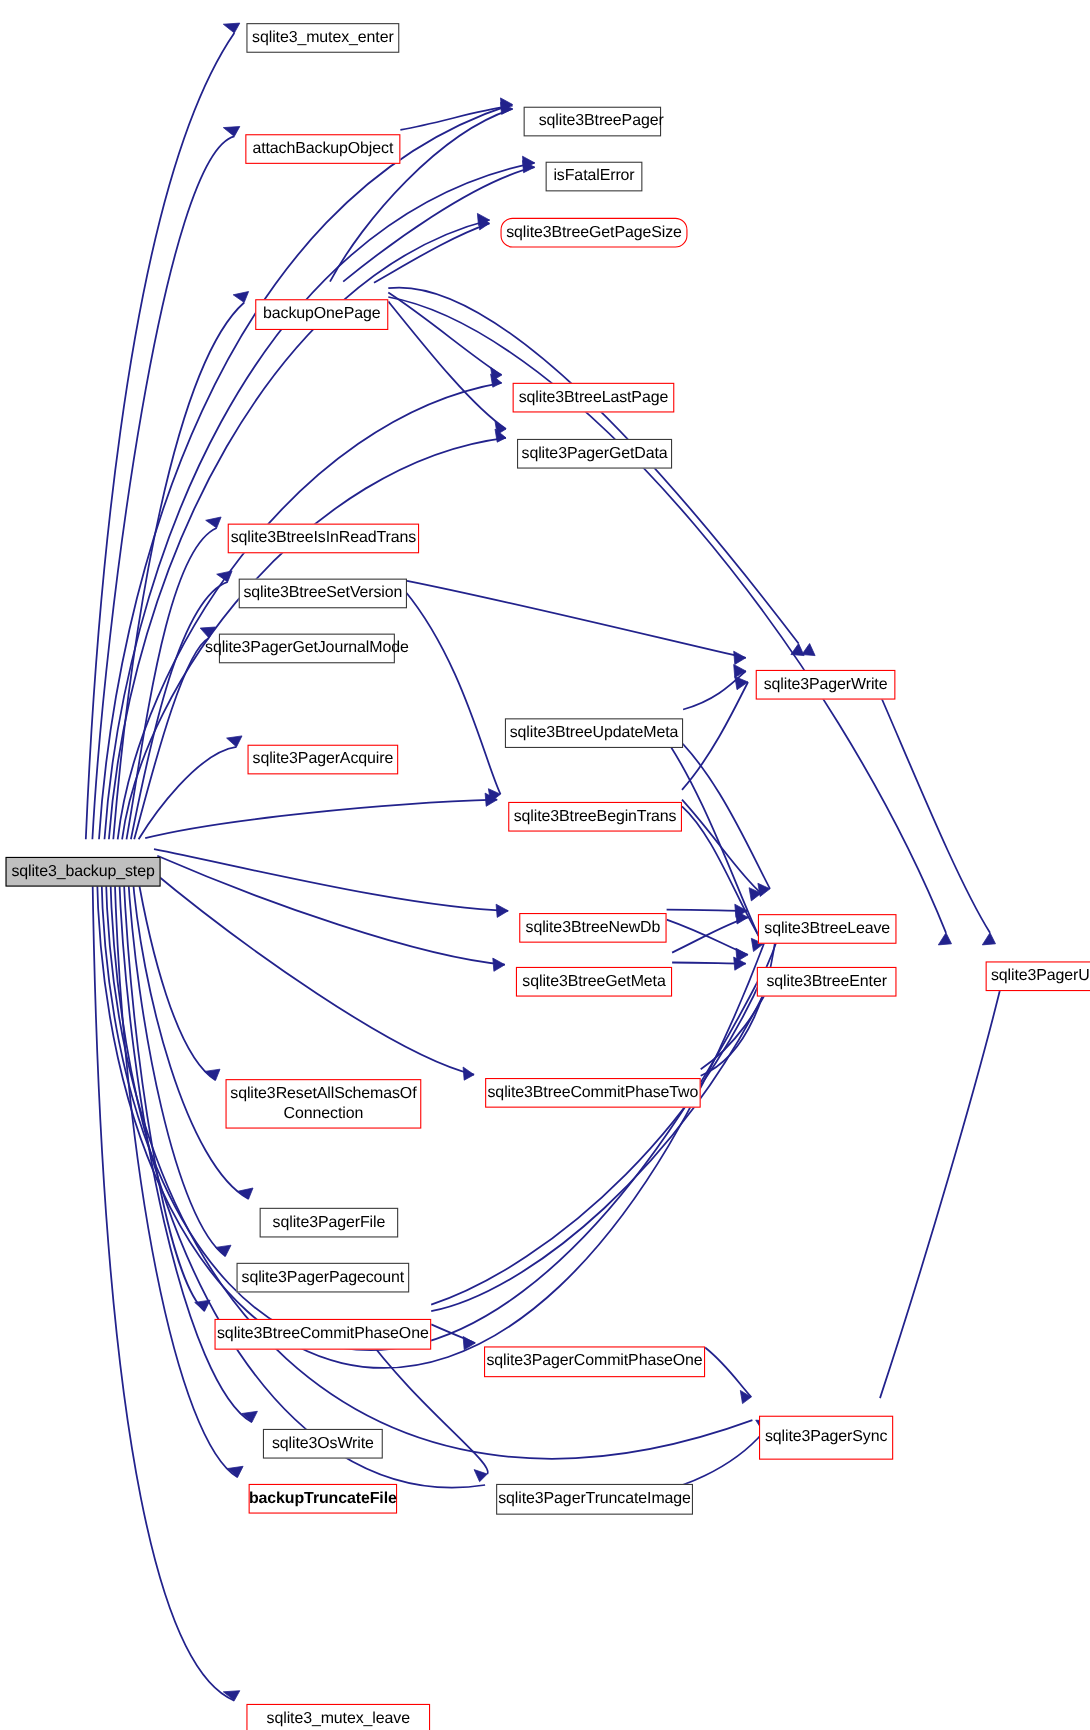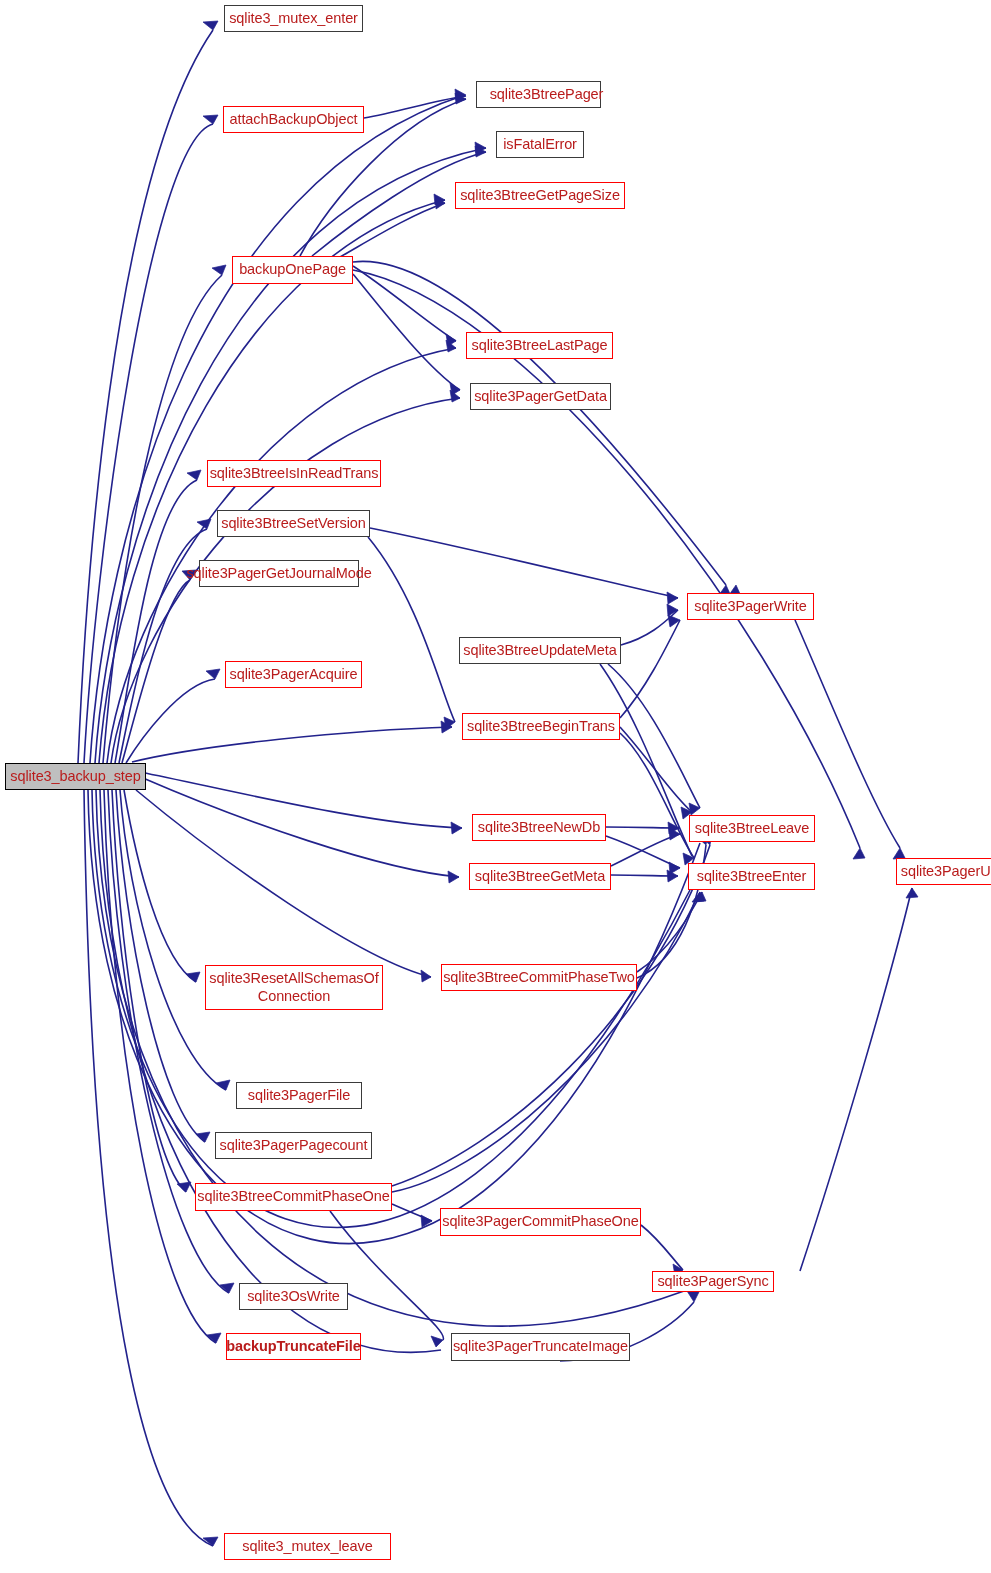--- a/index.html
+++ b/index.html
@@ -3,21 +3,21 @@
 <meta charset="utf-8">
 <style>
   html,body{margin:0;padding:0;background:#ffffff;}
   #canvas-wrap{position:relative;width:991px;height:1573px;background:#ffffff;
     font-family:"Liberation Sans","DejaVu Sans",sans-serif;overflow:hidden;}
   svg#graph{position:absolute;left:0;top:0;width:991px;height:1573px;}
   .edge{fill:none;stroke:#22228c;stroke-width:1.6;}
   .arrow{fill:#22228c;stroke:#22228c;stroke-width:0.7;}
   .nodebox{position:absolute;box-sizing:border-box;display:flex;align-items:center;
     justify-content:center;text-align:center;background:#ffffff;line-height:1.08;
-    font-size:14.5px;color:#b91c1c;letter-spacing:-0.1px;white-space:pre-line;}
+    font-size:14.5px;color:#000000;letter-spacing:-0.1px;white-space:pre-line;margin-top:16px;}
   .nodebox.black{border:1.5px solid #3a3a3a;}
   .nodebox.red{border:1.6px solid #ff0000;}
   .nodebox.root{border:1.5px solid #000000;background:#bfbfbf;}
   .nodebox.two-line{line-height:1.18;}
 </style>
 </head>
 <body>
 
 <div id="canvas-wrap">
   <svg id="graph" viewBox="0 0 991 1573" preserveAspectRatio="none" aria-hidden="true">
@@ -182,21 +182,21 @@
       <polygon class="arrow" points="694,1302 687,1291 699,1292"></polygon>
     </g>
   </svg>
 
   <div id="nodes">
       <div class="nodebox root" style="left: 5px; top: 763px; width: 141px; height: 27px;">sqlite3_backup_step</div>
       <div class="nodebox black" style="left: 224px; top: 5px; width: 139px; height: 27px;">sqlite3_mutex_enter</div>
       <div class="nodebox black" style="left: 476px; top: 81px; width: 125px; height: 27px; padding-left: 16px;">sqlite3BtreePager</div>
       <div class="nodebox red" style="left: 223px; top: 106px; width: 141px; height: 27px;">attachBackupObject</div>
       <div class="nodebox black" style="left: 496px; top: 131px; width: 88px; height: 27px;">isFatalError</div>
-      <div class="nodebox red" style="left: 455px; top: 182px; width: 170px; height: 27px;">sqlite3BtreeGetPageSize</div>
+      <div class="nodebox red" style="left: 455px; top: 182px; width: 170px; height: 27px; border-radius: 11px;">sqlite3BtreeGetPageSize</div>
       <div class="nodebox red" style="left: 232px; top: 256px; width: 121px; height: 28px;">backupOnePage</div>
       <div class="nodebox red" style="left: 466px; top: 332px; width: 147px; height: 27px;">sqlite3BtreeLastPage</div>
       <div class="nodebox black" style="left: 470px; top: 383px; width: 141px; height: 27px;">sqlite3PagerGetData</div>
       <div class="nodebox red" style="left: 207px; top: 460px; width: 174px; height: 27px;">sqlite3BtreeIsInReadTrans</div>
       <div class="nodebox black" style="left: 217px; top: 510px; width: 153px; height: 27px;">sqlite3BtreeSetVersion</div>
       <div class="nodebox black" style="left: 199px; top: 560px; width: 160px; height: 27px;">sqlite3PagerGetJournalMode</div>
       <div class="nodebox red" style="left: 687px; top: 593px; width: 127px; height: 27px;">sqlite3PagerWrite</div>
       <div class="nodebox black" style="left: 459px; top: 637px; width: 162px; height: 27px;">sqlite3BtreeUpdateMeta</div>
       <div class="nodebox red" style="left: 225px; top: 661px; width: 137px; height: 27px;">sqlite3PagerAcquire</div>
       <div class="nodebox red" style="left: 462px; top: 713px; width: 158px; height: 27px;">sqlite3BtreeBeginTrans</div>
@@ -205,19 +205,19 @@
       <div class="nodebox red" style="left: 469px; top: 863px; width: 142px; height: 27px;">sqlite3BtreeGetMeta</div>
       <div class="nodebox red" style="left: 688px; top: 863px; width: 127px; height: 27px;">sqlite3BtreeEnter</div>
       <div class="nodebox red" style="left: 896px; top: 858px; width: 124px; height: 27px;">sqlite3PagerUnref</div>
       <div class="nodebox red two-line" style="left: 205px; top: 965px; width: 178px; height: 45px;">sqlite3ResetAllSchemasOf
 Connection</div>
       <div class="nodebox red" style="left: 441px; top: 964px; width: 196px; height: 27px;">sqlite3BtreeCommitPhaseTwo</div>
       <div class="nodebox black" style="left: 236px; top: 1082px; width: 126px; height: 27px;">sqlite3PagerFile</div>
       <div class="nodebox black" style="left: 215px; top: 1132px; width: 157px; height: 27px;">sqlite3PagerPagecount</div>
       <div class="nodebox red" style="left: 195px; top: 1183px; width: 197px; height: 28px;">sqlite3BtreeCommitPhaseOne</div>
       <div class="nodebox red" style="left: 440px; top: 1208px; width: 201px; height: 28px;">sqlite3PagerCommitPhaseOne</div>
-      <div class="nodebox red" style="left: 652px; top: 1271px; width: 122px; height: 21px;">sqlite3PagerSync</div>
+      <div class="nodebox red" style="left: 690px; top: 1271px; width: 122px; height: 40px;">sqlite3PagerSync</div>
       <div class="nodebox black" style="left: 239px; top: 1283px; width: 109px; height: 27px;">sqlite3OsWrite</div>
       <div class="nodebox red" style="left: 226px; top: 1333px; width: 135px; height: 27px; font-weight: bold;">backupTruncateFile</div>
       <div class="nodebox black" style="left: 451px; top: 1333px; width: 179px; height: 28px;">sqlite3PagerTruncateImage</div>
       <div class="nodebox red" style="left: 224px; top: 1533px; width: 167px; height: 27px;">sqlite3_mutex_leave</div>
     </div>
 </div>
 
 </body></html>

